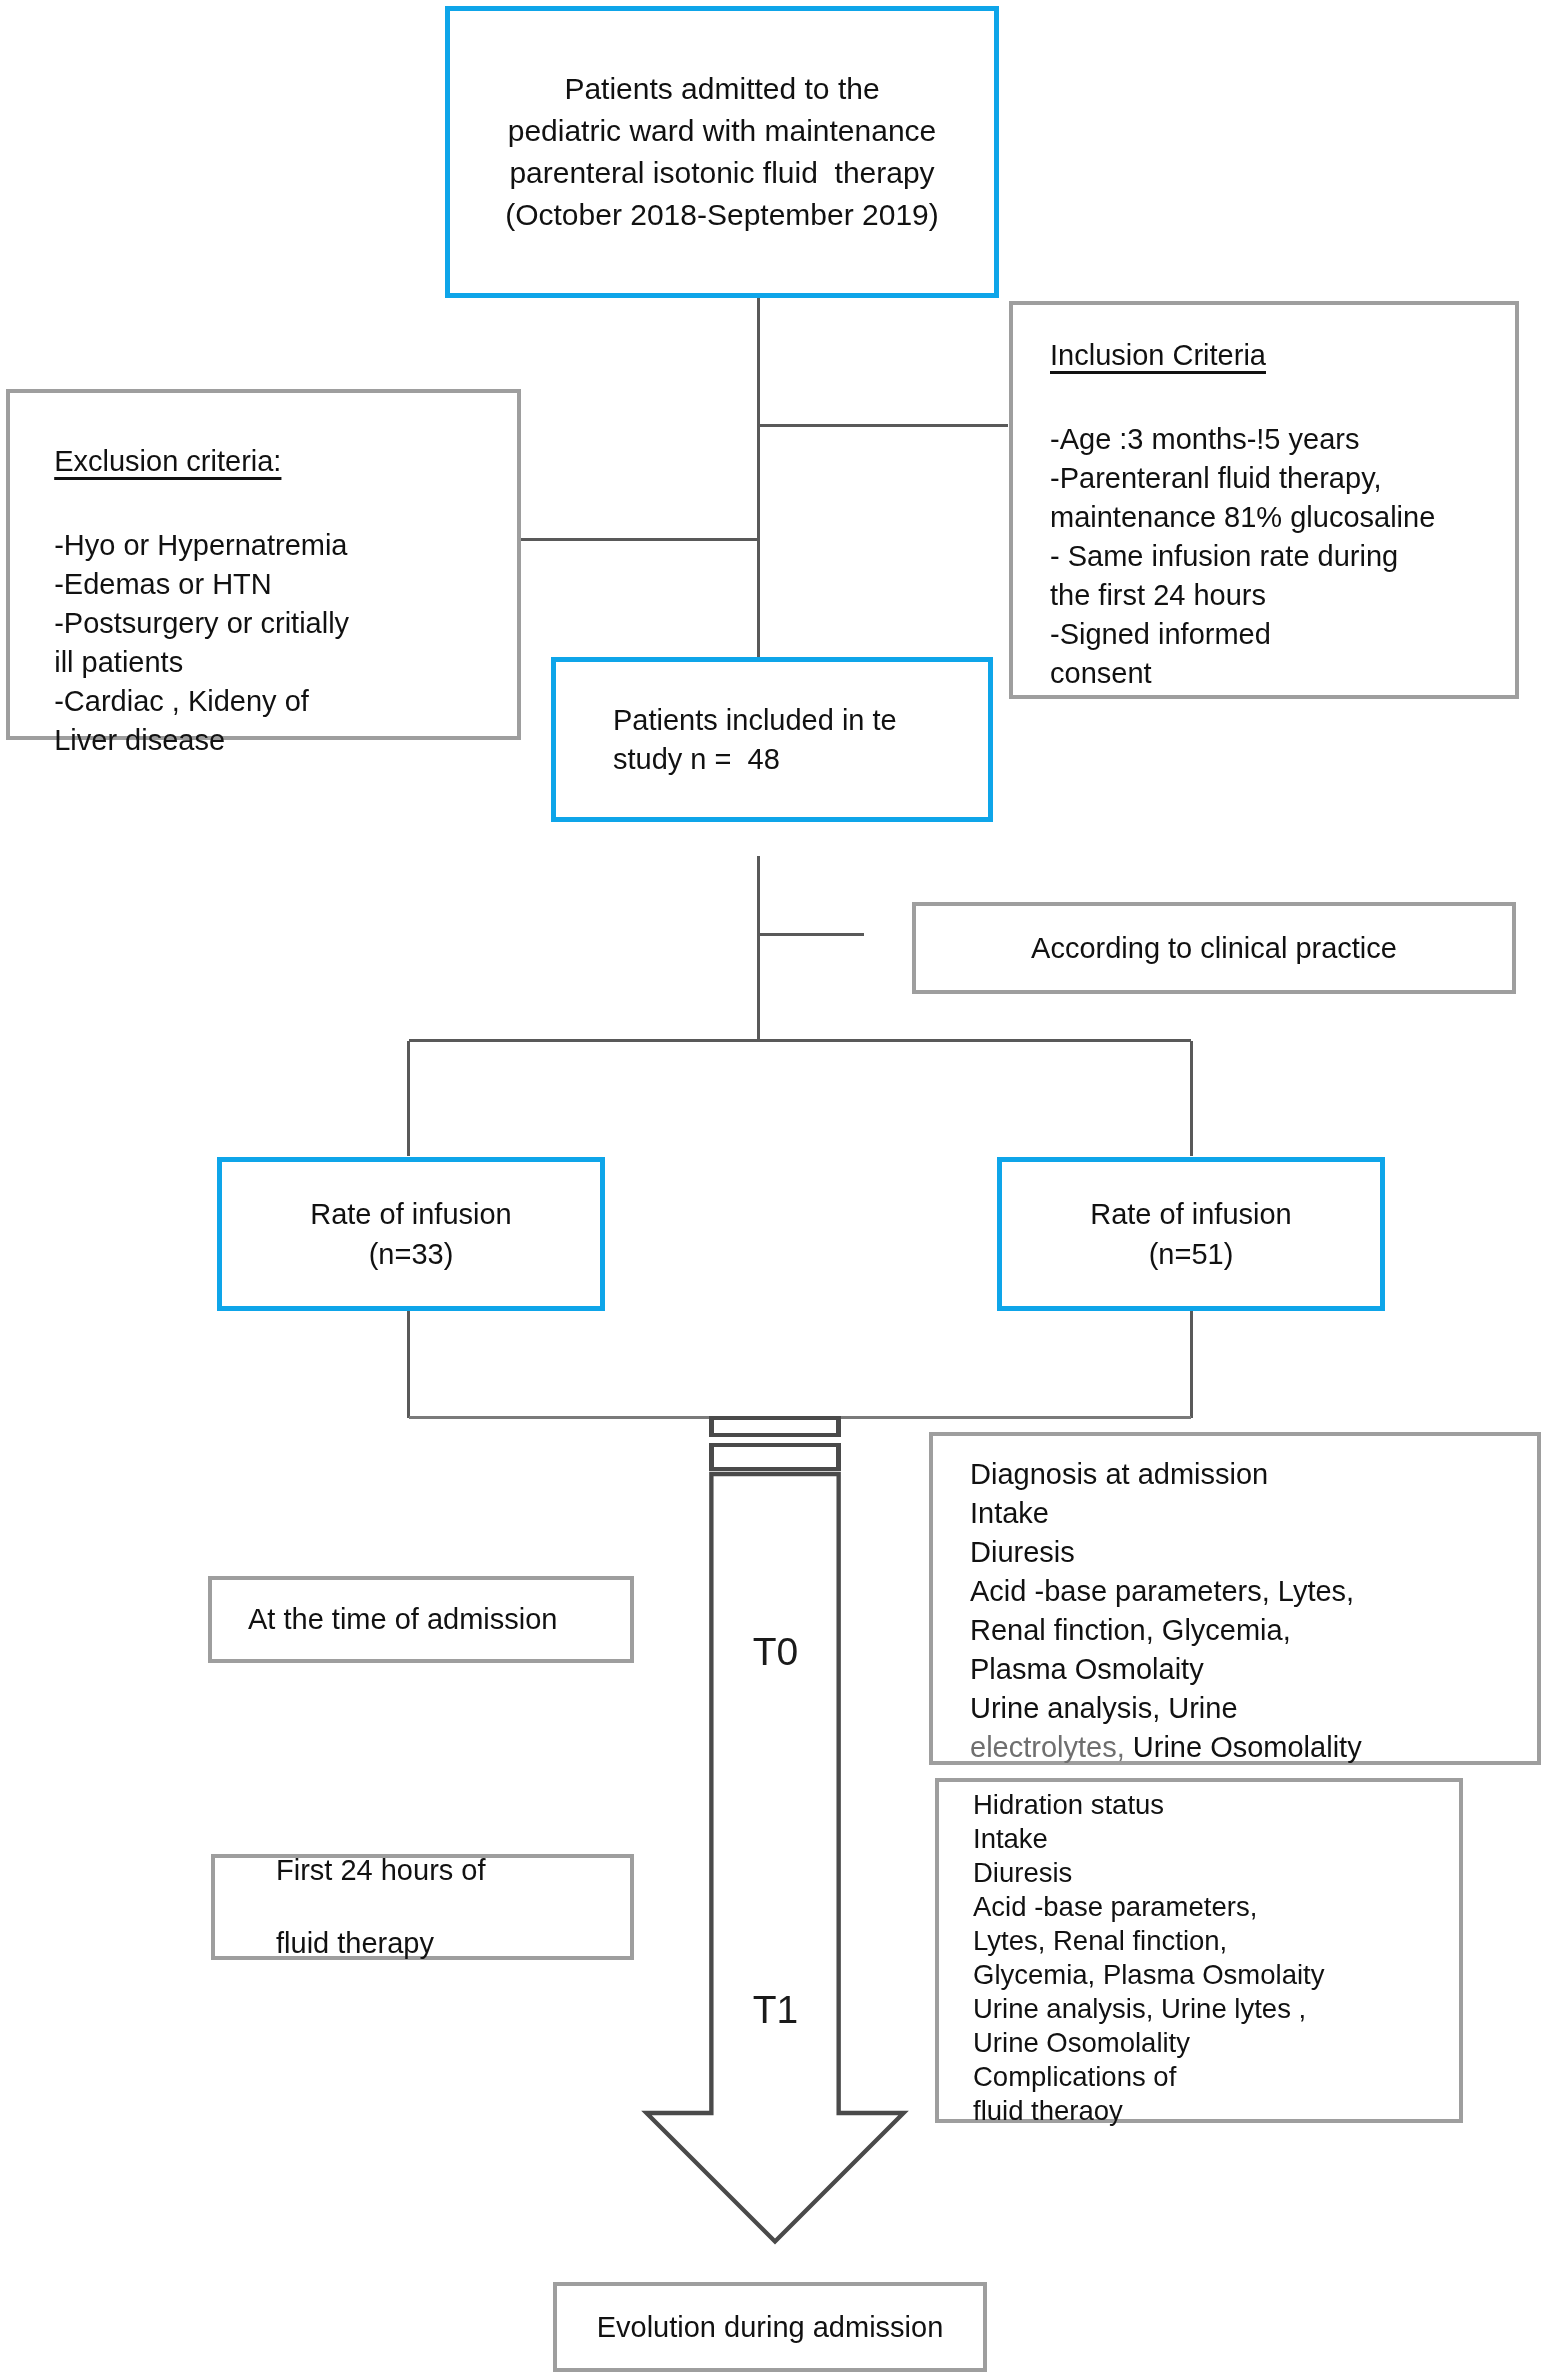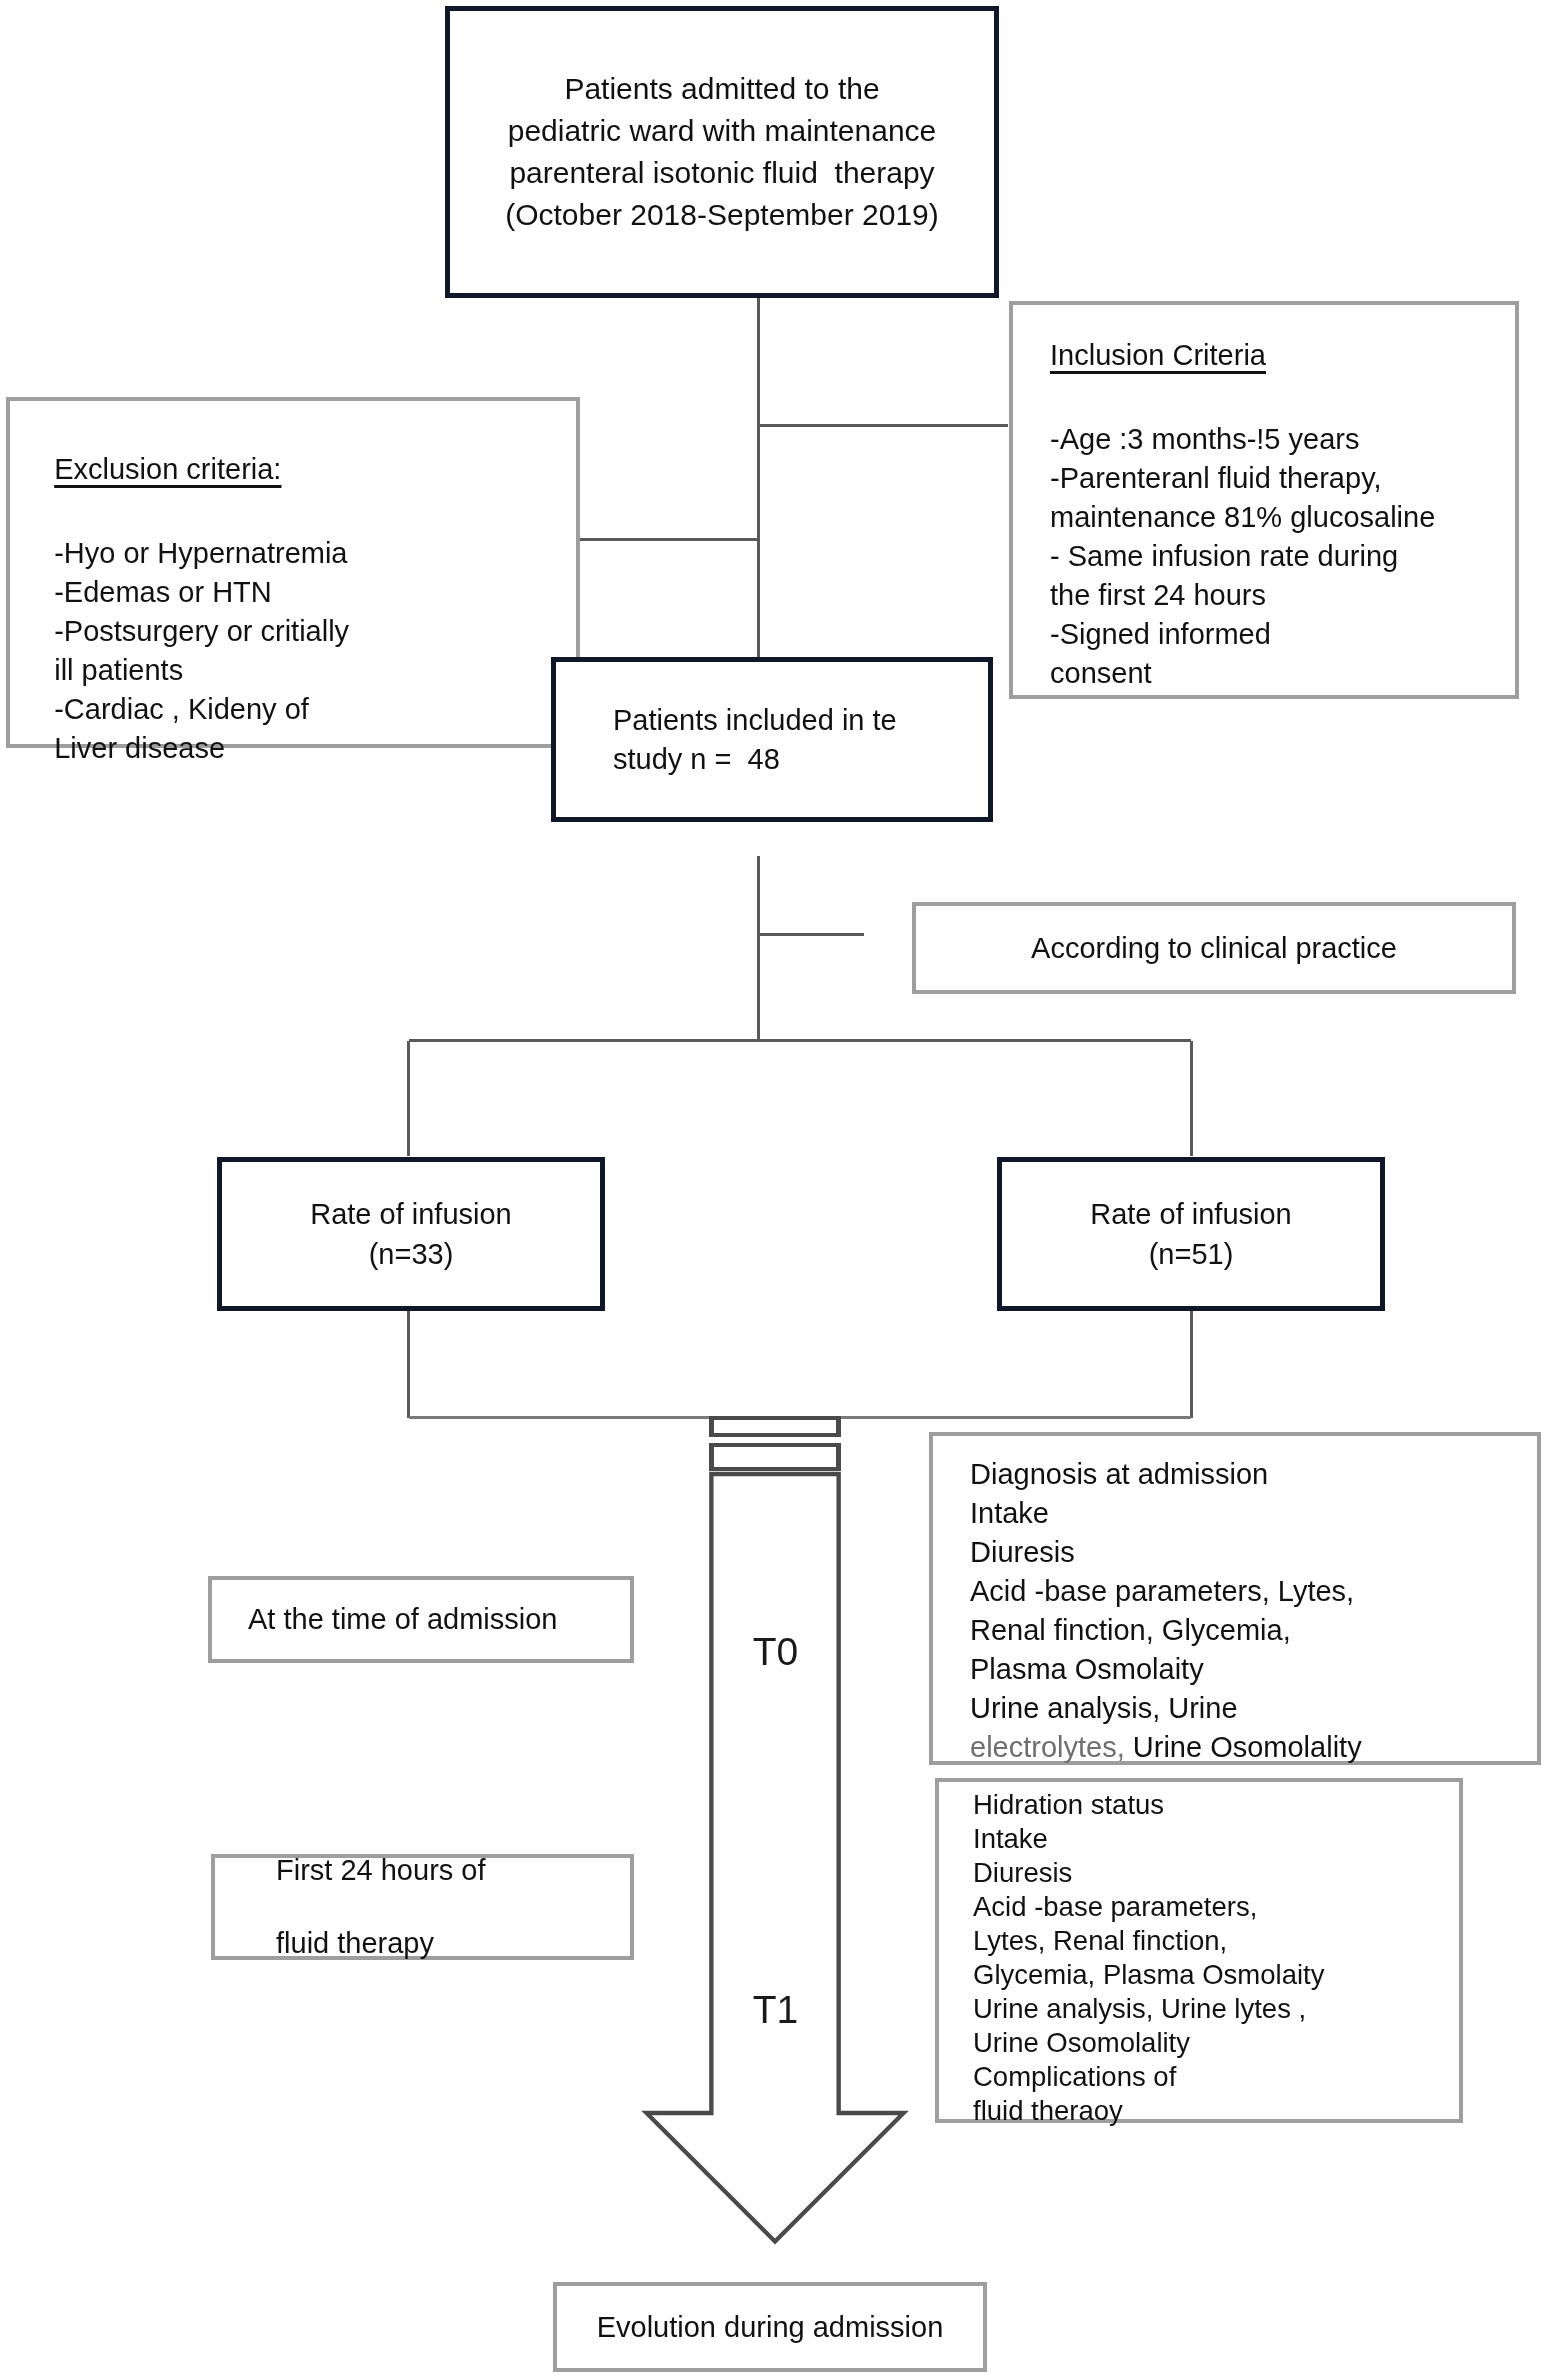--- a/index.html
+++ b/index.html
@@ -2,21 +2,21 @@
 <html style="font-size:10px"><head>
 <meta charset="utf-8">
 <style>
   html,body{margin:0;padding:0;background:#ffffff;}
   .canvas{
     position:relative;width:1565px;height:2377px;background:#ffffff;
     font-family:"Liberation Sans", sans-serif;color:#111111;
   }
   .lines-svg{position:absolute;left:0;top:0;width:1565px;height:2377px;}
   .box{position:absolute;background:#ffffff;box-sizing:border-box;}
-  .b-dark{border:5px solid #0f172a;}
+  .b-dark{border:5px solid #0ea5e9;}
   .b-gray{border:4.4px solid #9e9e9e;}
   .center-col{display:flex;flex-direction:column;align-items:center;justify-content:center;text-align:center;}
   .tline{white-space:pre;}
   .fs-body{font-size:29px;line-height:39px;}
   .top-box{font-size:30px;line-height:42px;}
   .crit{padding-top:31px;}
   .crit .title{text-decoration:underline;text-underline-offset:6.2px;text-decoration-thickness:2.5px;margin-bottom:45px;}
   .inclusion{padding-left:37px;}
   .exclusion{padding-left:44px;padding-top:49px;}
   .included{display:flex;flex-direction:column;justify-content:center;padding-left:57px;}
@@ -72,21 +72,21 @@
     <div class="tline title">Inclusion Criteria</div>
     <div class="tline">-Age :3 months-!5 years</div>
     <div class="tline">-Parenteranl fluid therapy,</div>
     <div class="tline">maintenance 81% glucosaline</div>
     <div class="tline">- Same infusion rate during</div>
     <div class="tline">the first 24 hours</div>
     <div class="tline">-Signed informed</div>
     <div class="tline">consent</div>
   </div>
 
-  <div class="box b-gray fs-body crit exclusion" style="left:6.2px;top:397px;width:574px;height:351px;">
+  <div class="box b-gray fs-body crit exclusion" style="left:6.2px;top:389px;width:515px;height:351px;">
     <div class="tline title">Exclusion criteria:</div>
     <div class="tline">-Hyo or Hypernatremia</div>
     <div class="tline">-Edemas or HTN</div>
     <div class="tline">-Postsurgery or critially</div>
     <div class="tline">ill patients</div>
     <div class="tline">-Cardiac , Kideny of</div>
     <div class="tline">Liver disease</div>
   </div>
 
   <div class="box b-dark fs-body included" style="left:551px;top:657px;width:442px;height:165px;">

